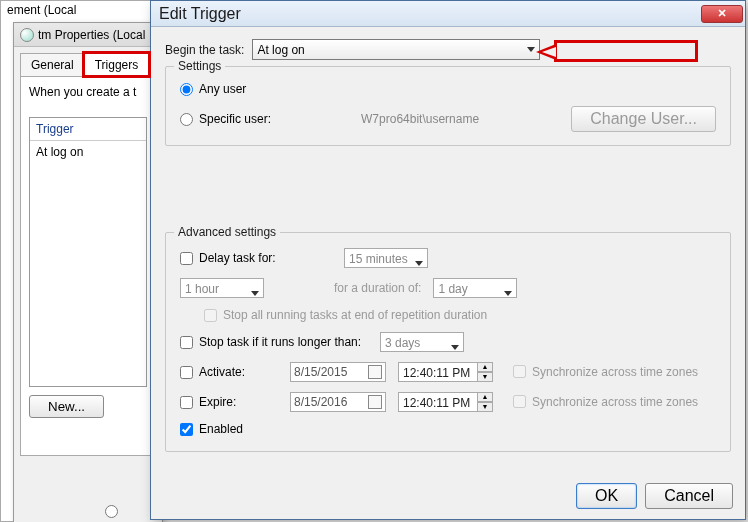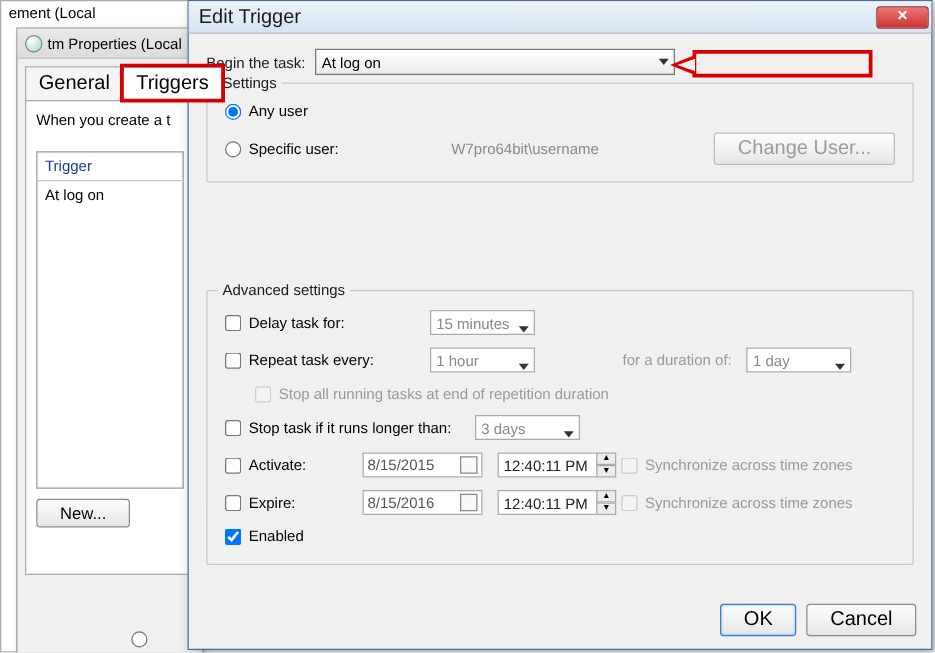--- a/index.html
+++ b/index.html
@@ -62,21 +62,21 @@
 .tabs-row {
   display: flex;
   padding: 6px 6px 0 6px;
 }
 .tab {
   padding: 4px 10px;
   border: 1px solid #aaa;
   border-bottom: none;
   background: #f5f5f5;
   margin-right: -1px;
-  font-size: 16px;
+  font-size: 12px;
   cursor: pointer;
 }
 .tab.active {
   background: #fff;
   position: relative;
   z-index: 2;
 }
 .tab-highlight {
   outline: 3px solid #d60000;
   outline-offset: -1px;
@@ -286,21 +286,21 @@
   gap: 8px;
 }
 .footer .btn.ok {
   border: 1px solid #3d7cc9;
   box-shadow: 0 0 2px #6fb1f2 inset;
 }
 .adv-row .label-col { width: 164px; display:flex; align-items:center; }
 .adv-row .label-col.narrow { width: 110px; }
 .adv-row .mid { margin-left: 12px; }
 .dur-lbl { margin-left: 70px; color:#9a9a9a; }
-.sync-lbl { margin-left: 4px; color:#9a9a9a; display:flex; align-items:center; }
+.sync-lbl { margin-left: 20px; color:#9a9a9a; display:flex; align-items:flex-start; }
 .date-box {
   width: 96px; height:20px; border:1px solid #aaa; background:#fff;
   display:inline-flex; align-items:center; justify-content:space-between;
   padding: 0 3px; color:#555;
 }
 .date-box .cal { width:14px;height:14px;border:1px solid #888;background:#f8f8f8; }
 .indent { margin-left: 24px; }
 .run-bottom {
   position:absolute;
   left: 98px;
@@ -375,24 +375,20 @@
           <input type="checkbox" style="">
           <span>Delay task for:</span>
         </div>
         <div class="small-input">
           <span>15 minutes</span>
           <span class="dropdown-caret"></span>
         </div>
       </div>
 
       <div class="adv-row">
-        <div class="label-col">
-          <input type="checkbox" style="">
-          <span>Repeat task every:</span>
-        </div>
         <div class="small-input">
           <span>1 hour</span>
           <span class="dropdown-caret"></span>
         </div>
         <span class="dur-lbl">for a duration of:</span>
         <div class="small-input mid">
           <span>1 day</span>
           <span class="dropdown-caret"></span>
         </div>
       </div>

